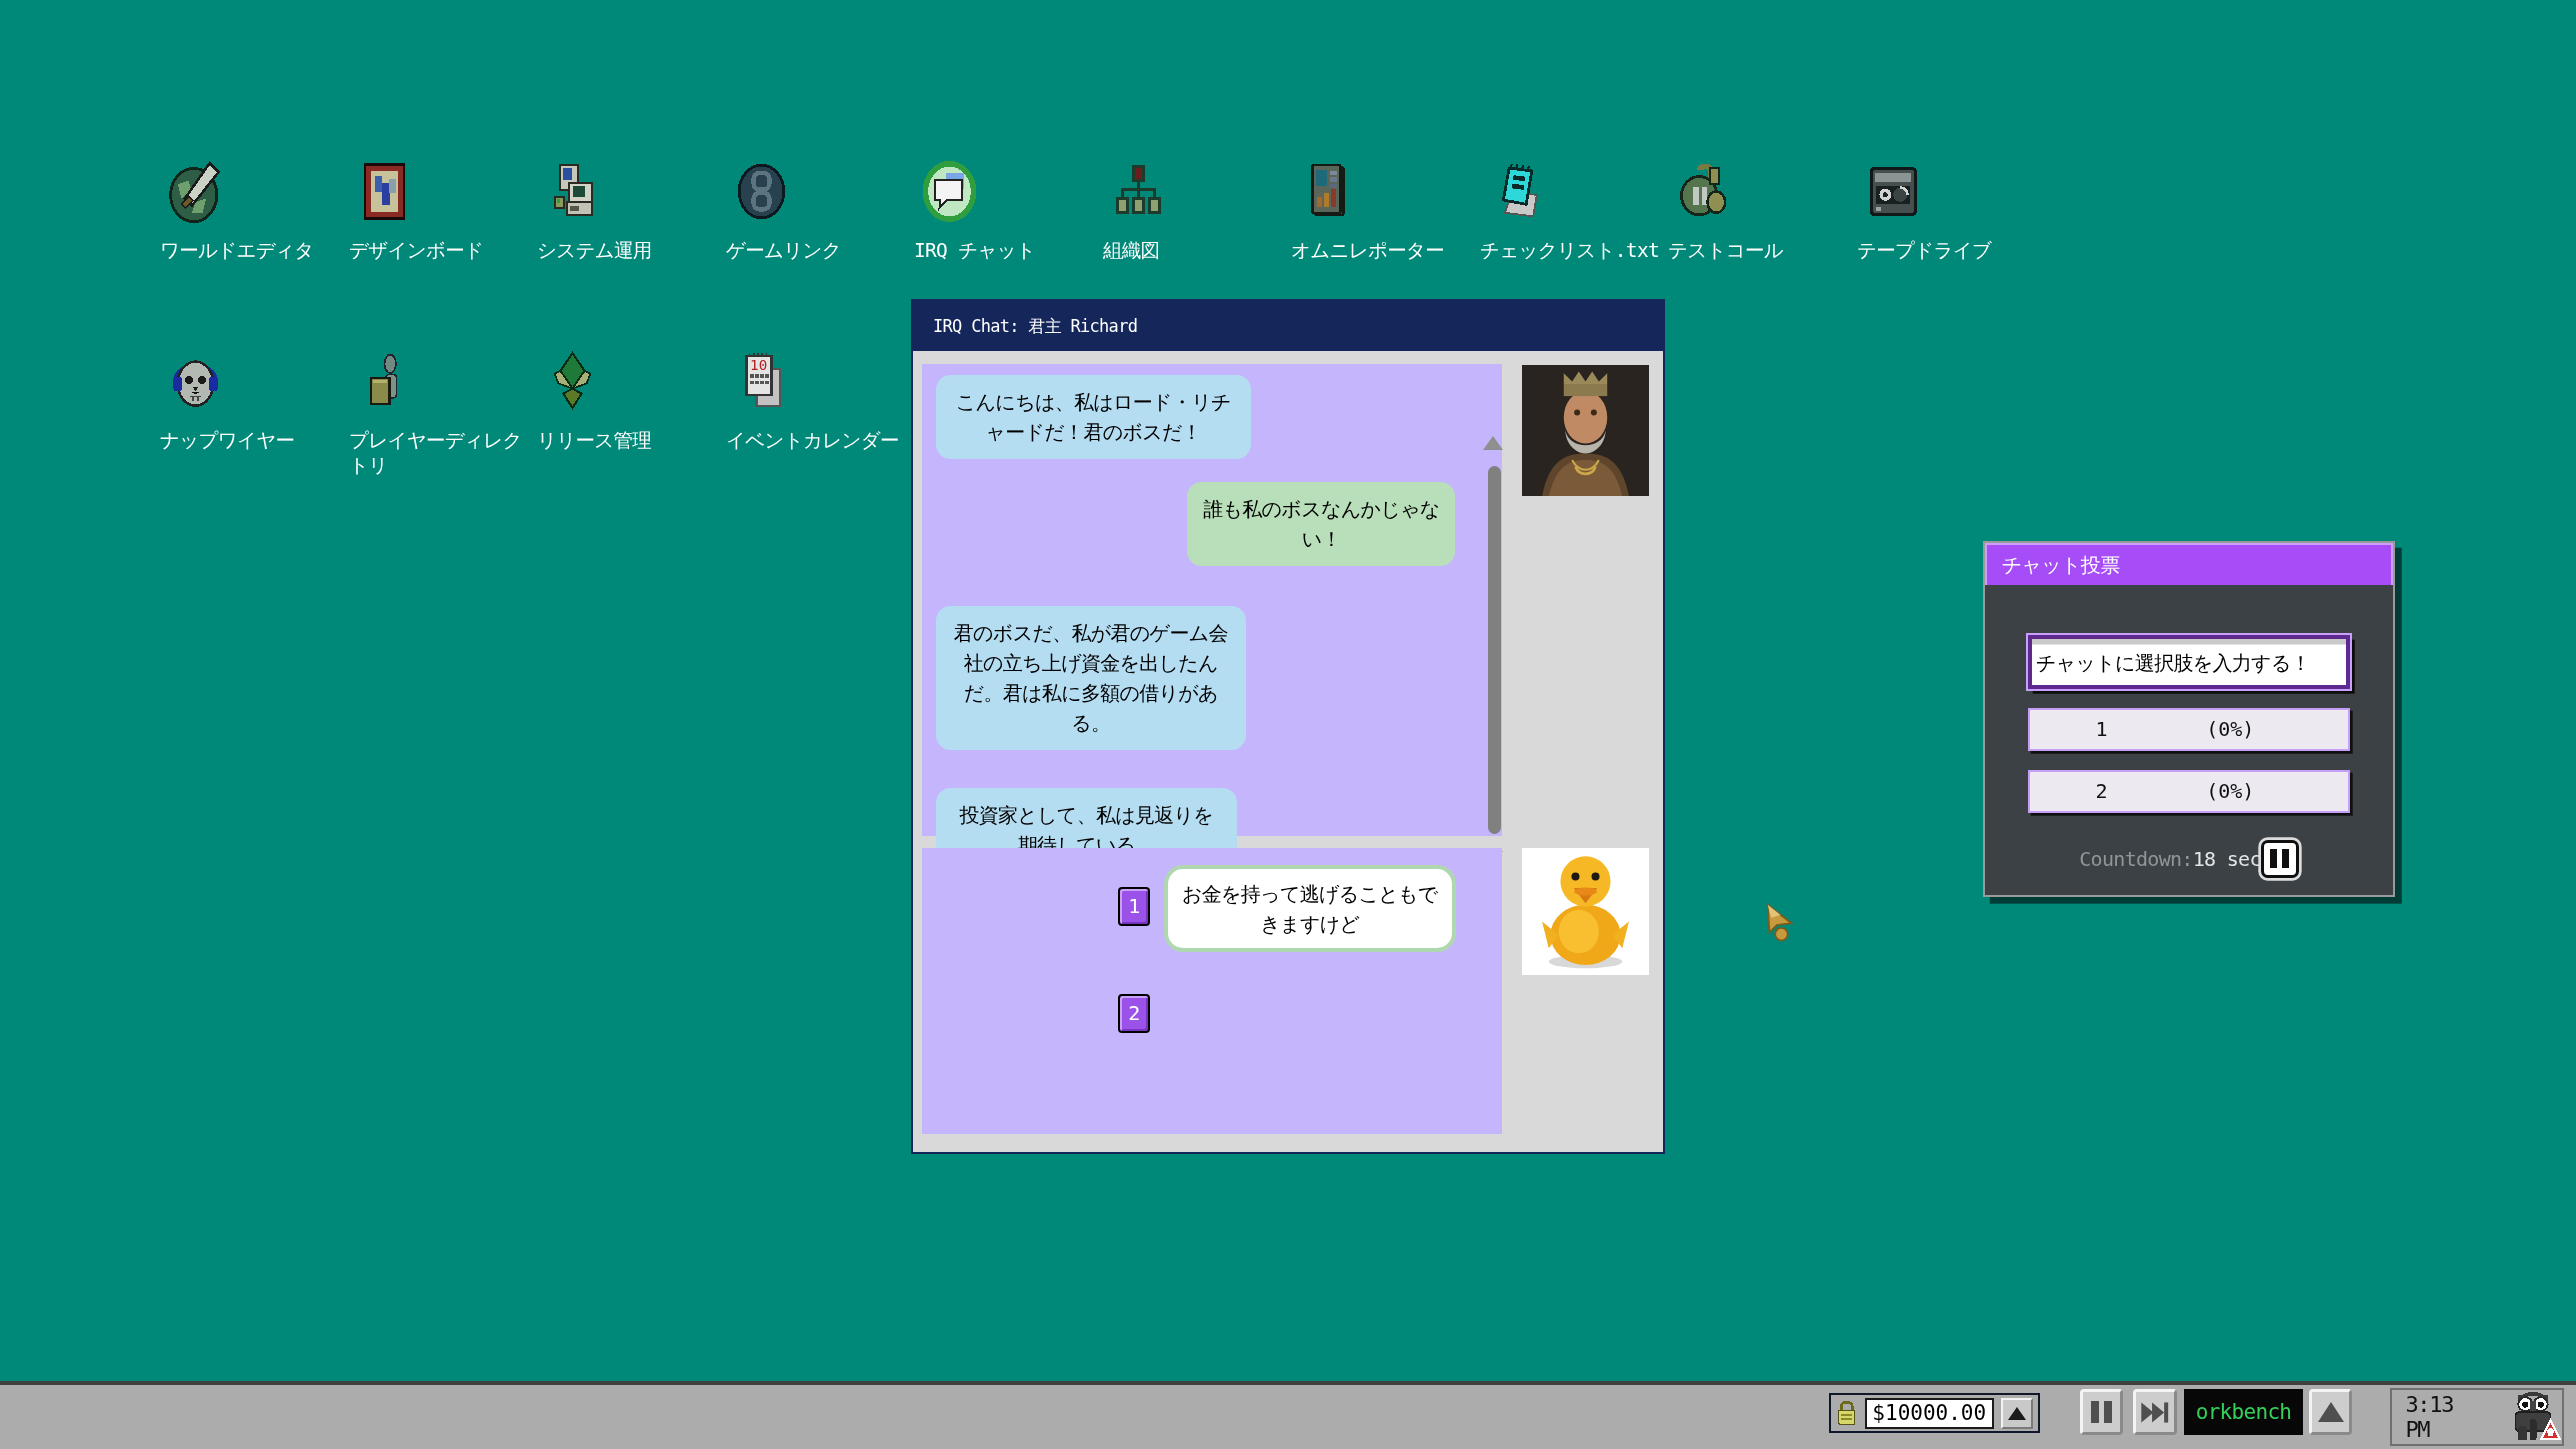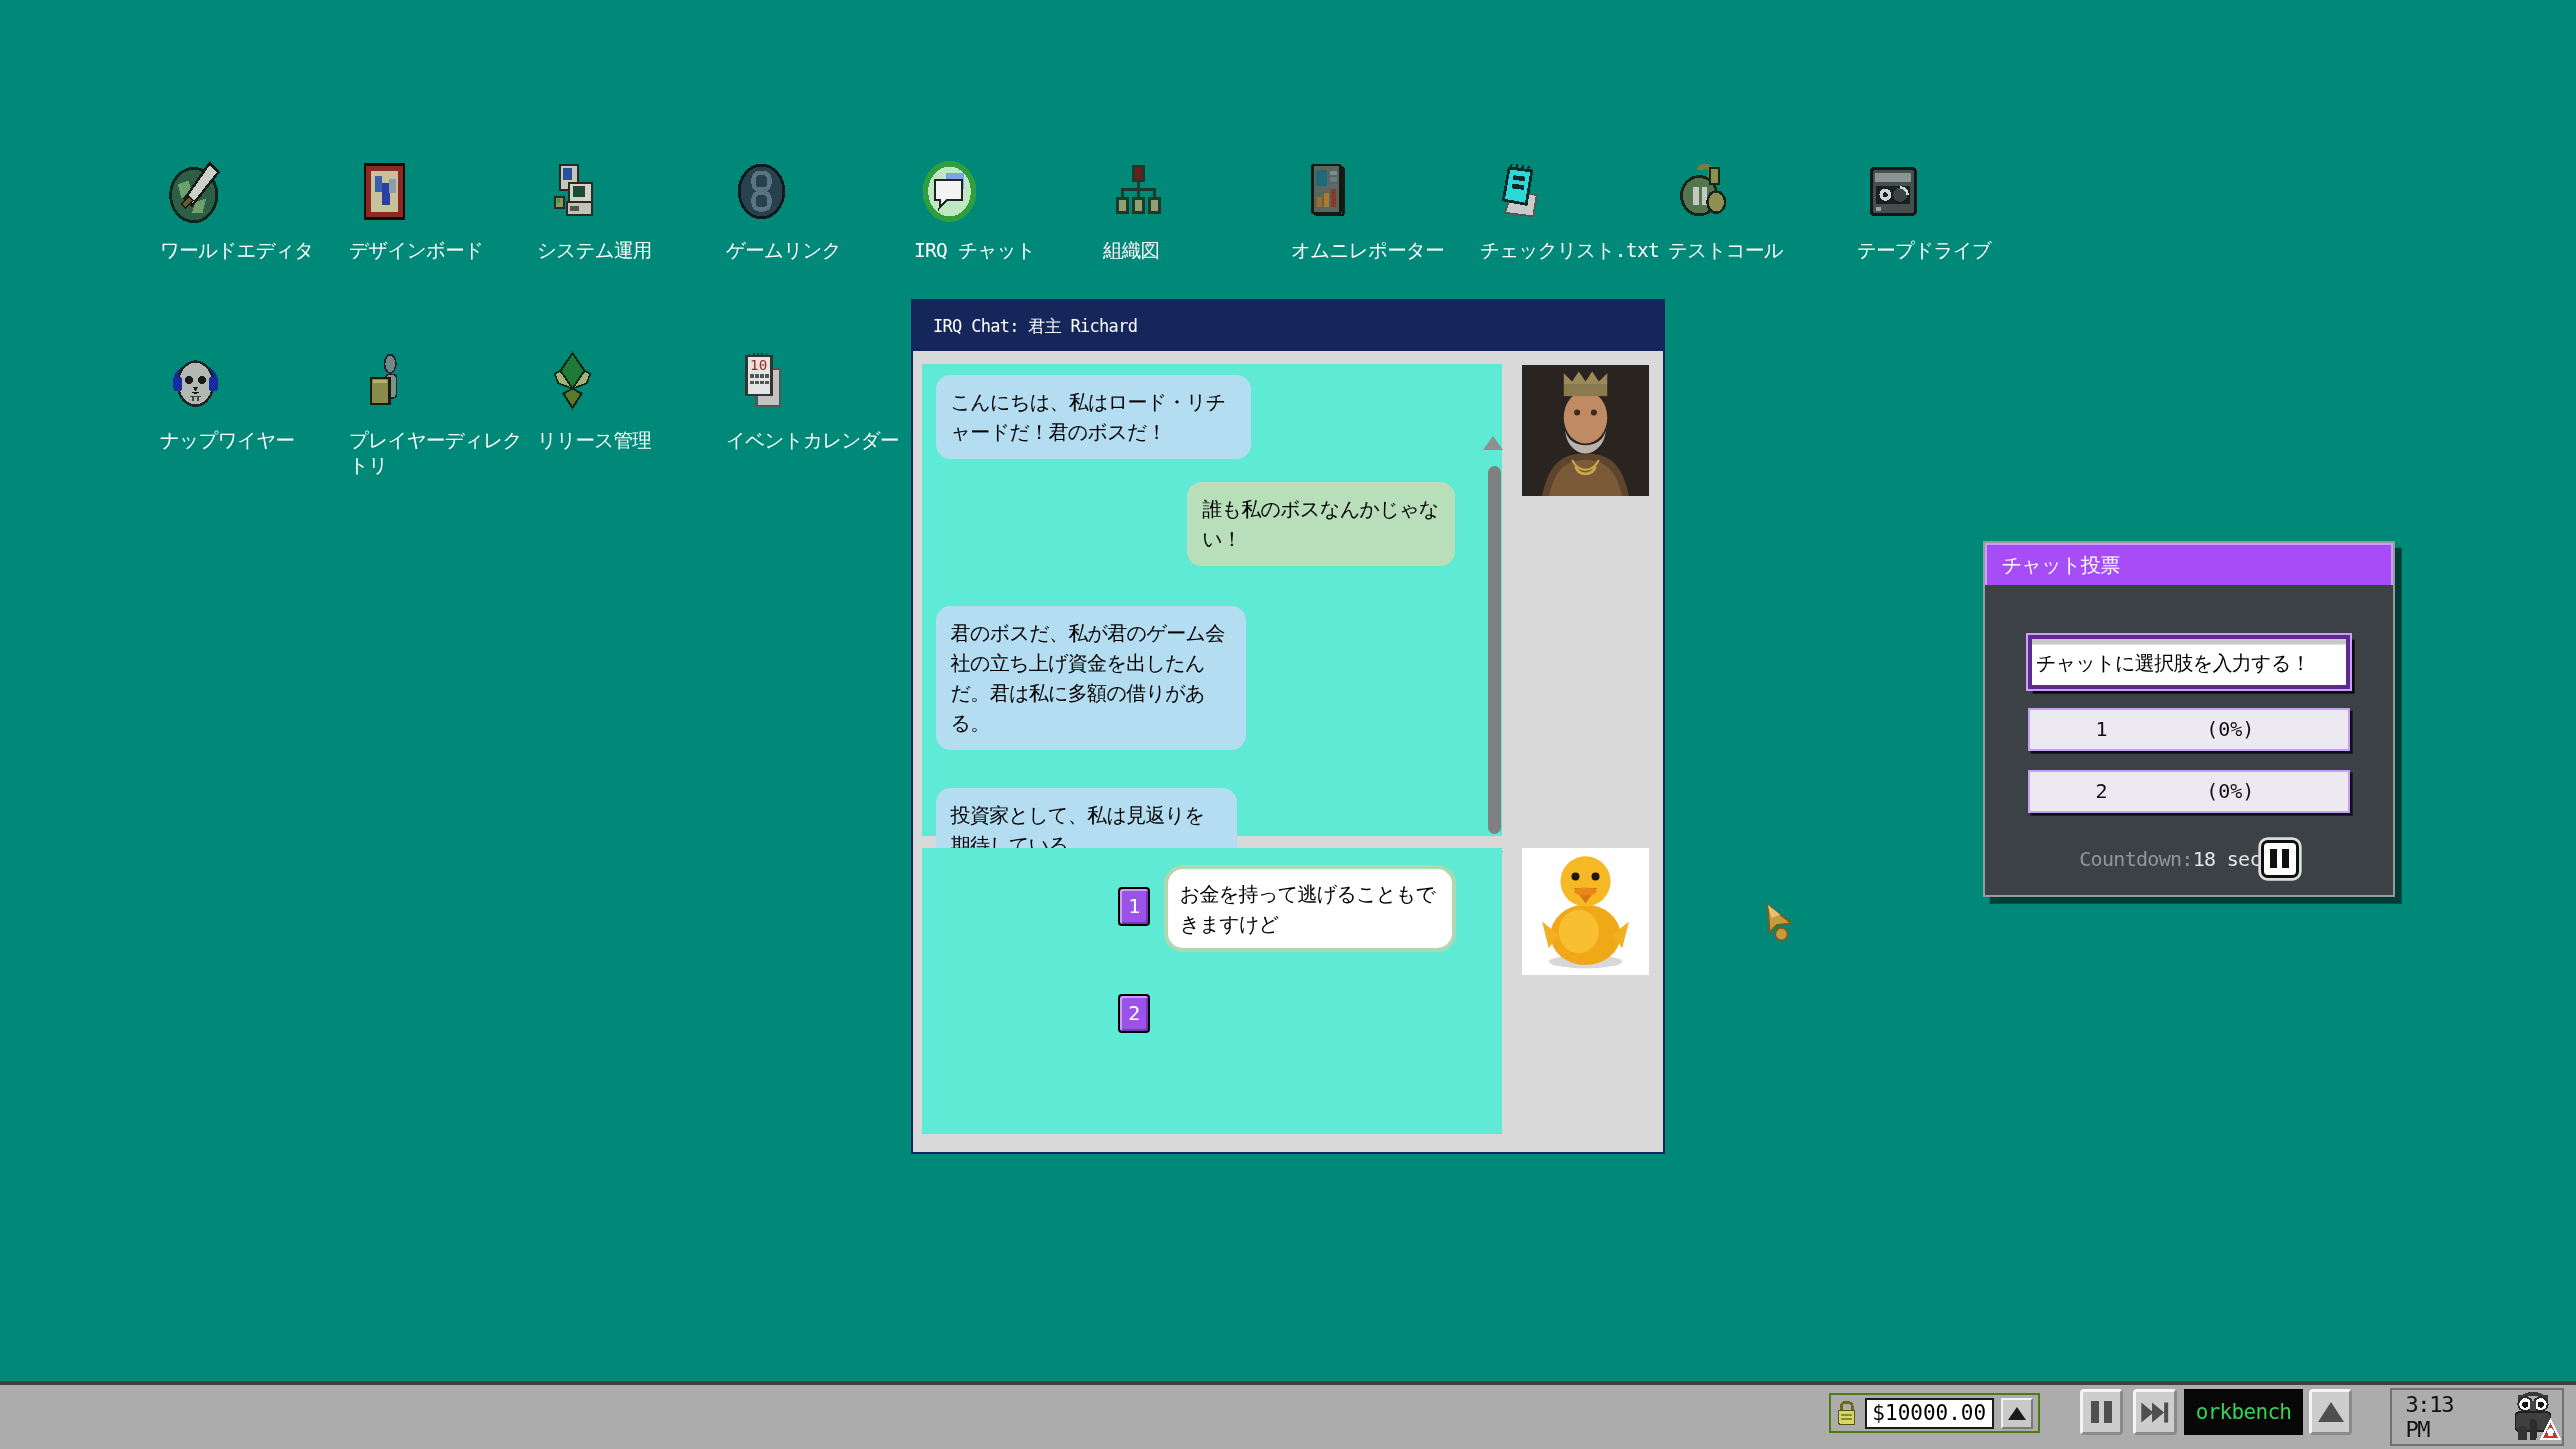--- a/index.html
+++ b/index.html
@@ -12,21 +12,21 @@
   .dicon svg { width:71px; height:71px; }
   .ilabel { margin-top:9.4px; color:#ffffff; font-size:19.5px; line-height:1.25; letter-spacing:-0.7px; }
 
   
   .win { position:absolute; background:#d9d9d9; }
 
   
   #chat-win { left:911px; top:299px; width:754px; height:855px; border:2.7px solid #15265b; }
   #chat-title { height:50px; background:#15265b; color:#ffffff; font-size:17px;
                 display:flex; align-items:center; padding-left:20px; letter-spacing:-0.7px; }
-  .chatpanel { position:absolute; background:#5eead4; }
+  .chatpanel { position:absolute; background:#c4b5fd;text-align:center; }
   #chat-log   { left:9.4px; top:63px;  width:580px; height:472px; }
   #chat-bottom{ left:9.4px; top:547px; width:580px; height:286px; padding:17.4px 0 0 0; }
   #chat-log-inner { padding:10.7px 47px 0 13.4px; display:flex; flex-direction:column; }
   .bubble { font-size:20px; line-height:1.5; color:#000; padding:12px 14.8px; border-radius:14.8px; letter-spacing:-0.7px; }
   .bubble.blue  { background:#b5ddf2; align-self:flex-start; }
   .bubble.green { background:#b9dfba; align-self:flex-end; }
   .b1 { width:315px; margin-top:0; }
   .b2 { width:268px; margin-top:23px; }
   .b3 { width:310px; margin-top:40px; }
   .b4 { width:301px; margin-top:38px; }
@@ -72,21 +72,21 @@
   #cd-label { color:#8f9698; font-size:20px; letter-spacing:-0.7px; }
   #cd-value { color:#e2e6e6; font-size:20px; letter-spacing:-0.7px; }
   #cd-pause { width:38px; height:38px; background:#ffffff; border:3.4px solid #0f0f0f; border-radius:6.7px;
               box-shadow:0 0 0 2.7px #dcdcdc; display:flex; align-items:center; justify-content:center; gap:5.4px; cursor:pointer; }
   #cd-pause .bar { width:6.7px; height:19px; background:#0f0f0f; }
 
   
   #taskbar { position:absolute; left:0; top:1381px; width:2576px; height:68px;
              background:#acacac; border-top:4px solid #404040; }
   #money-panel { position:absolute; left:1829px; top:8px; width:211px; height:40px;
-                 border:2px solid #4d7c0f; display:flex; align-items:center; padding:0 5.4px; gap:6.7px; }
+                 border:2px solid #0f172a; display:flex; align-items:center; padding:0 5.4px; gap:6.7px; }
   #money-field { flex:1; height:31px; background:#ffffff; border:2px solid #1a1a1a;
                  display:flex; align-items:center; justify-content:center; font-size:21px; color:#000; }
   #money-up { width:32px; height:31px; background:#c9c9c9; border-top:2.7px solid #f2f2f2; border-left:2.7px solid #f2f2f2;
               border-bottom:2.7px solid #7a7a7a; border-right:2.7px solid #7a7a7a;
               display:flex; align-items:center; justify-content:center; cursor:pointer; }
   .tri-up { width:0; height:0; border-left:9.4px solid transparent; border-right:9.4px solid transparent; border-bottom:13.4px solid #1a1a1a; }
 
   .btn3d { position:absolute; top:4px; height:46px; background:#cdcdcd; border-radius:4px;
            border-top:3.4px solid #f4f4f4; border-left:3.4px solid #f4f4f4;
            border-bottom:3.4px solid #8a8a8a; border-right:3.4px solid #8a8a8a;

